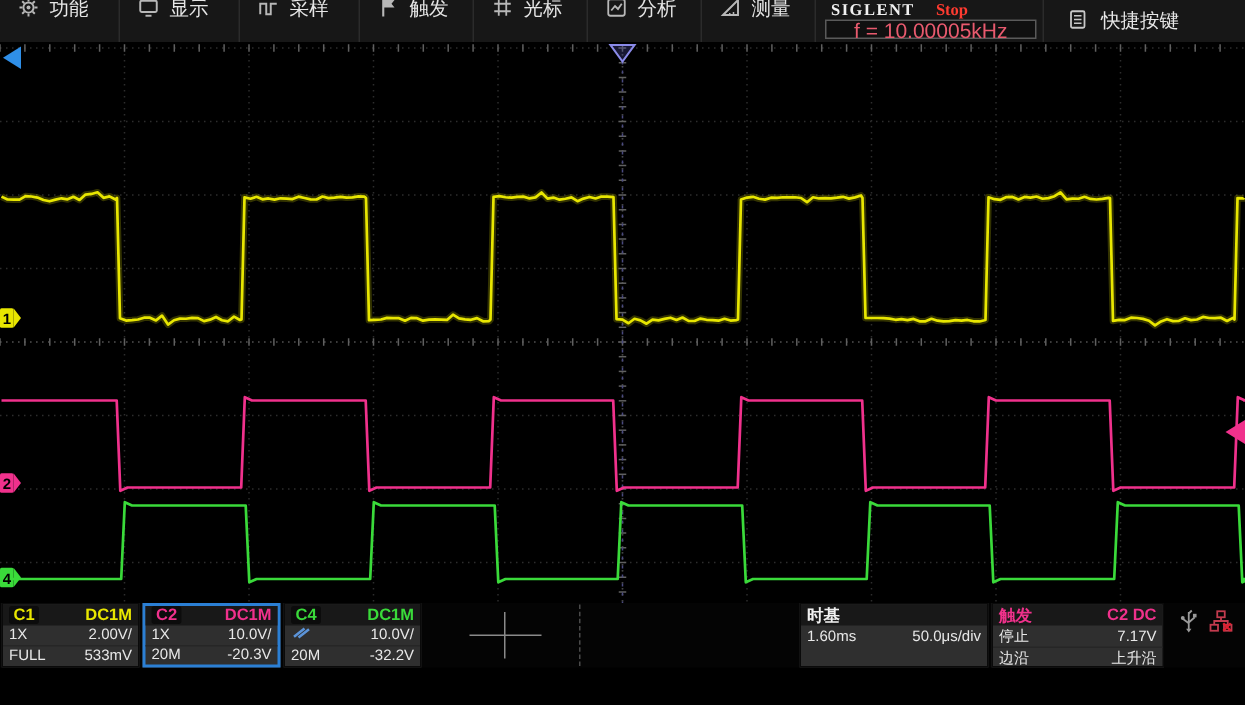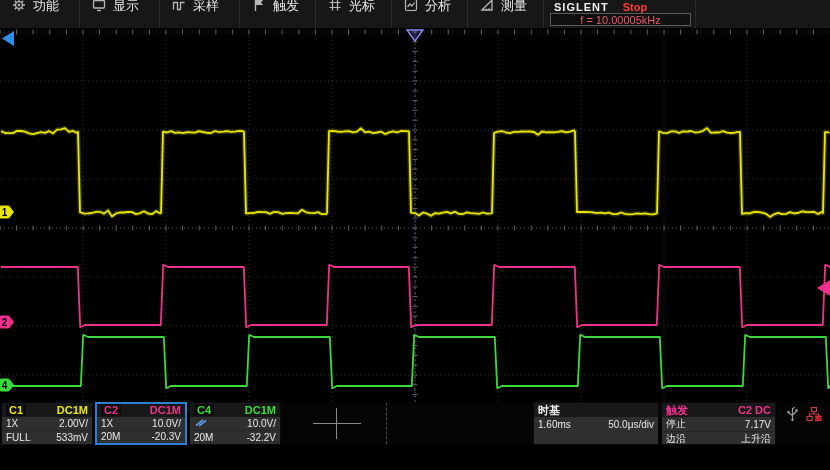--- a/index.html
+++ b/index.html
@@ -8,26 +8,26 @@
   .root { position:relative; width:830px; height:470px; background:#000; }
 
   
   .menubar { position:absolute; top:0; left:0; width:830px; height:28px;
     background:#171717; display:flex; align-items:stretch; }
   .menu-item { display:flex; align-items:center; gap:7px; padding:0 0 16px 12px;
     border-right:1px solid #2b2b2b; color:#e6e6e6; font-size:13px; cursor:pointer; }
   .menu-item svg { flex:0 0 auto; }
   .mi-w80 { width:80px; } .mi-w76 { width:76px; }
   .logo-block { width:152px; display:flex; flex-direction:column; border-right:1px solid #2b2b2b; }
-  .logo-row { height:14px; display:flex; align-items:flex-end; padding:1px 6px 0 10px; gap:14px; }
+  .logo-row { height:14px; display:flex; align-items:flex-end; padding:1px 6px 0 10px; gap:14px;font-family:Liberation Serif, serif; }
   .brand { color:#f0f0f0; font-weight:bold; font-size:11px; letter-spacing:1px; }
   .stop-txt { color:#ff3b30; font-weight:bold; font-size:11px; }
   .freq-box { margin:0 4px 2px 6px; height:13px; border:1px solid #5a5a5a;
     display:flex; align-items:center; justify-content:center;
-    color:#e85a6e; font-size:11px; background:#101010; }
+    color:#e85a6e; font-size:14px; background:#101010; }
   .quick { flex:1; display:flex; align-items:center; gap:9px; padding-left:16px;
     color:#e6e6e6; font-size:13px; cursor:pointer; }
 
   
   .scope { position:absolute; top:28px; left:0; width:830px; height:399px; background:#000; }
   .scope svg { display:block; }
 
   
   .bottombar { position:absolute; top:402px; left:0; width:830px; height:43px; background:#040404; }
   .info-box { position:absolute; top:0; height:43px; background:#2f2f2f;
@@ -109,20 +109,27 @@
     </div>
 
     <div class="logo-block">
       <div class="logo-row">
         <span class="brand">SIGLENT</span>
         <span class="stop-txt">Stop</span>
       </div>
       <div class="freq-box">f = 10.00005kHz</div>
     </div>
 
+    <div class="quick">
+      <span><svg width="13" height="14" viewBox="0 0 13 14">
+            <rect x="2" y="1.5" width="9" height="11" rx="1" stroke="#c8c8c8" fill="none" stroke-width="1.2"></rect>
+            <path d="M4 4.5h5M4 7h5M4 9.5h5" stroke="#c8c8c8" stroke-width="1"></path>
+          </svg></span>
+      <span>快捷按键</span>
+    </div>
   </div>
 
   <div class="scope">
     <svg id="scope-svg" width="830" height="399">
         <line x1="0" y1="4" x2="830" y2="4" stroke="#2d2d2d" stroke-width="1" stroke-dasharray="1 3"></line>
         <line x1="0" y1="53" x2="830" y2="53" stroke="#2d2d2d" stroke-width="1" stroke-dasharray="1 3"></line>
         <line x1="0" y1="102" x2="830" y2="102" stroke="#2d2d2d" stroke-width="1" stroke-dasharray="1 3"></line>
         <line x1="0" y1="151" x2="830" y2="151" stroke="#2d2d2d" stroke-width="1" stroke-dasharray="1 3"></line>
         <line x1="0" y1="200" x2="830" y2="200" stroke="#2d2d2d" stroke-width="1" stroke-dasharray="1 3"></line>
         <line x1="0" y1="249" x2="830" y2="249" stroke="#2d2d2d" stroke-width="1" stroke-dasharray="1 3"></line>

